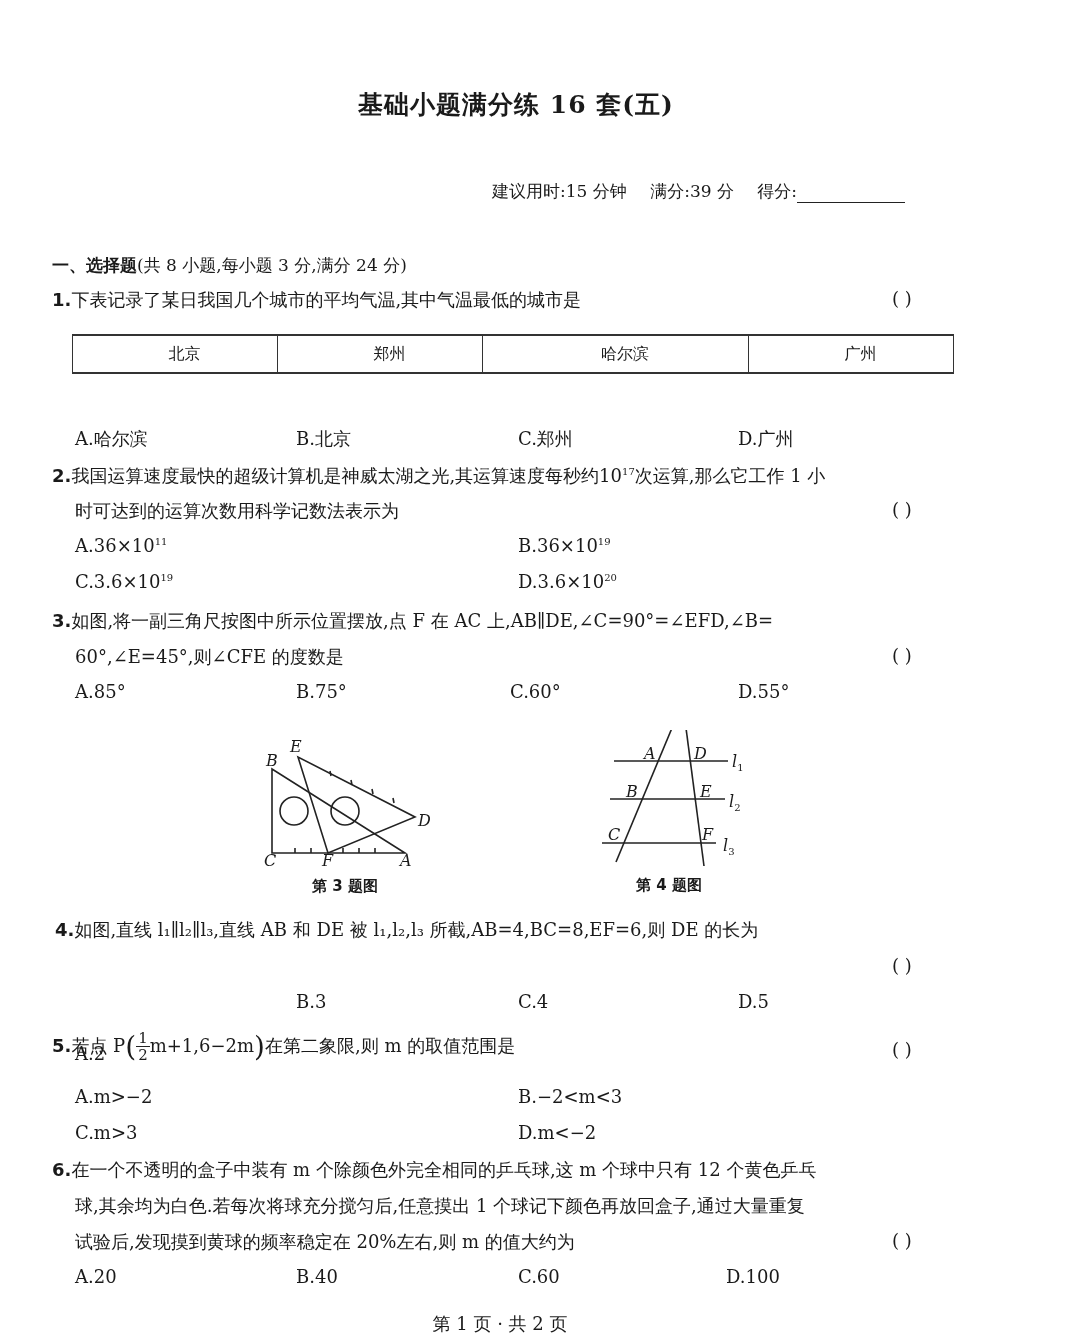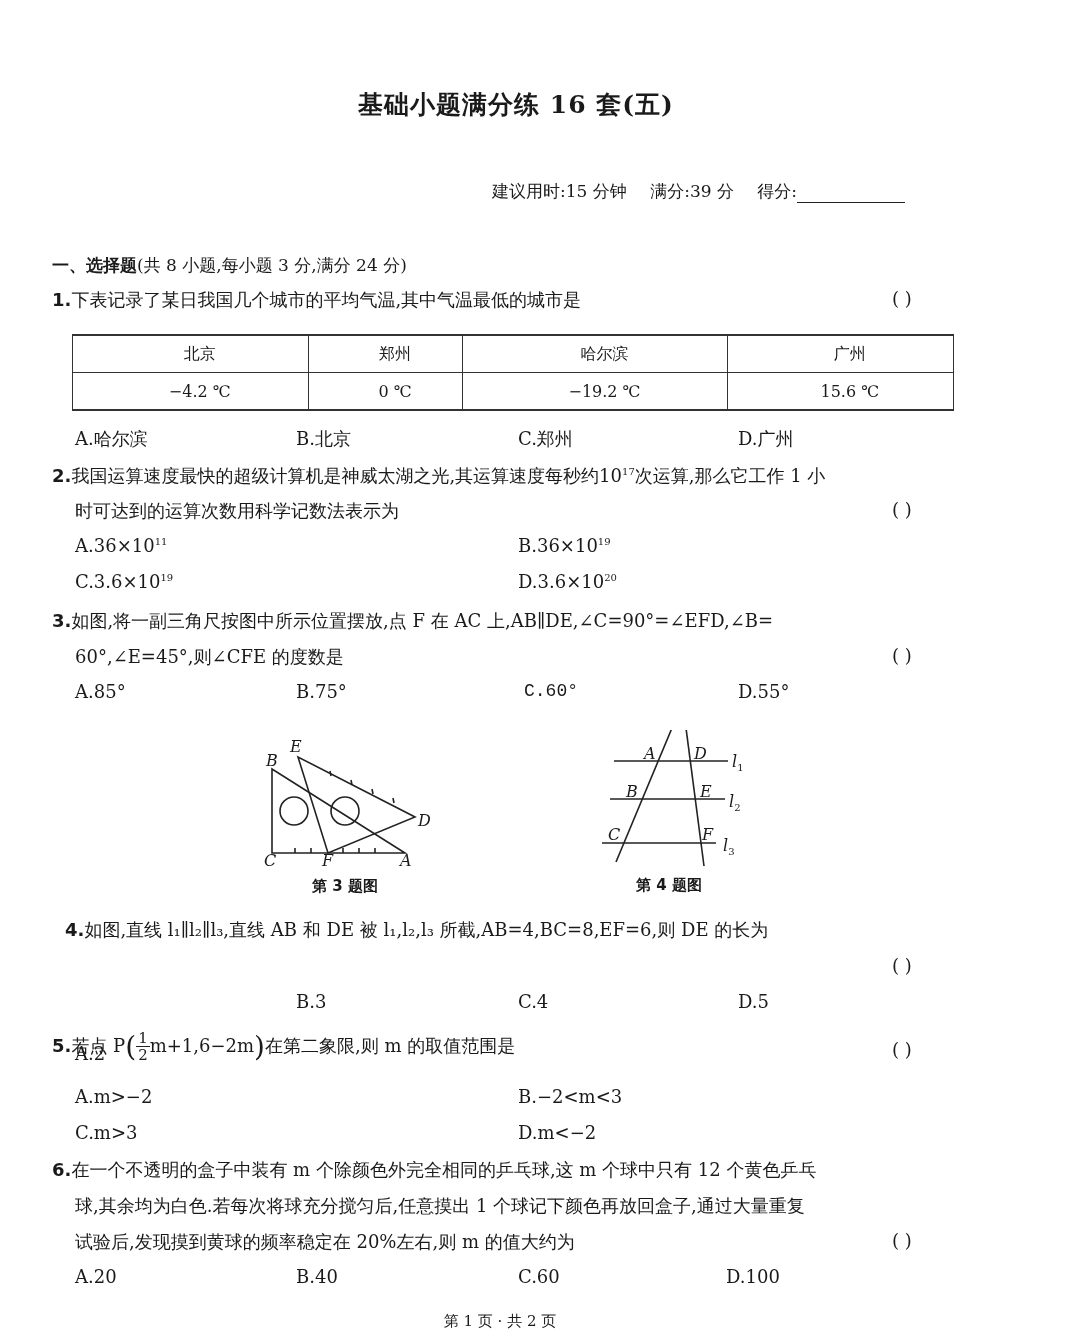--- a/index.html
+++ b/index.html
@@ -30,21 +30,21 @@
   table.temps td {
     border: 1.5px solid #333; text-align: center; height: 34px; padding-left: 20px;
   }
   table.temps tr:first-child td { border-top-width: 2px; }
   table.temps tr:last-child td { border-bottom-width: 2px; }
   .caption { font-size: 15px; font-weight: bold; font-family: "DejaVu Sans", "Liberation Sans", sans-serif; }
   .frac { display: inline-block; vertical-align: middle; text-align: center; font-size: 15px; line-height: 16px; }
   .frac .n { display: block; border-bottom: 1px solid #222; padding: 0 2px; }
   .frac .d { display: block; }
   .bigp { font-size: 28px; vertical-align: middle; font-weight: 200; }
-  .footer { left: 0; width: 1000px; text-align: center; top: 1312px; font-size: 15px; }
+  .footer { left: 0; width: 1000px; text-align: center; top: 1312px; font-size: 18px; }
 </style>
 </head>
 <body>
 
 <div class="abs title">基础小题满分练 16 套(五)</div>
 <div class="abs meta">
   <span>建议用时:15 分钟</span>
   <span>满分:39 分</span>
   <span style="margin-right:0">得分:</span><span class="score-line"></span>
 </div>
@@ -59,26 +59,20 @@
 <div class="abs paren-r" style="top:288px;">(    )</div>
 
 <table class="temps">
   <tbody>
       <tr>
     <td>北京</td>
     <td>郑州</td>
     <td>哈尔滨</td>
     <td>广州</td>
   </tr>
-  <tr>
-    <td>−4.2 ℃</td>
-    <td>0 ℃</td>
-    <td>−19.2 ℃</td>
-    <td>15.6 ℃</td>
-  </tr>
 </tbody>
   </table>
 
 <div class="opt" style="left:75px; top:427px;">A.哈尔滨</div>
 <div class="opt" style="left:296px; top:427px;">B.北京</div>
 <div class="opt" style="left:518px; top:427px;">C.郑州</div>
 <div class="opt" style="left:738px; top:427px;">D.广州</div>
 
 <div class="abs line" style="left:52px; top:464px;">
   <span class="qnum">2.</span><span>我国运算速度最快的超级计算机是神威太湖之光,其运算速度每秒约10</span><sup>17</sup><span>次运算,那么它工作 1 小</span>
@@ -92,21 +86,21 @@
 <div class="opt" style="left:518px; top:571px;"><span>D.3.6×10</span><sup>20</sup></div>
 
 <div class="abs line" style="left:52px; top:609px;">
   <span class="qnum">3.</span><span>如图,将一副三角尺按图中所示位置摆放,点 F 在 AC 上,AB∥DE,∠C=90°=∠EFD,∠B=</span>
 </div>
 <div class="abs line" style="left:75px; top:645px;">60°,∠E=45°,则∠CFE 的度数是</div>
 <div class="abs paren-r" style="top:645px;">(    )</div>
 
 <div class="opt" style="left:75px; top:681px;">A.85°</div>
 <div class="opt" style="left:296px; top:681px;">B.75°</div>
-<div class="opt" style="left:524px; top:681px;font-family:Liberation Mono, monospace;">C.60°</div>
+<div class="opt" style="left:510px; top:681px;">C.60°</div>
 <div class="opt" style="left:738px; top:681px;">D.55°</div>
 
 <div class="abs" style="left:250px; top:735px; width:200px; height:165px;">
   <svg width="200" height="135" viewBox="0 0 200 135">
     <g stroke="#222" stroke-width="1.6" fill="none">
 
       <polygon points="22,34 22,118 155,118"></polygon>
 
       <polygon points="48,22 78,118 165,82"></polygon>
 
@@ -149,21 +143,21 @@
   <span class="abs" style="left:36px; top:52px; font-style:italic; font-size:16px;">B</span>
   <span class="abs" style="left:110px; top:52px; font-style:italic; font-size:16px;">E</span>
   <span class="abs" style="left:18px; top:95px; font-style:italic; font-size:16px;">C</span>
   <span class="abs" style="left:112px; top:95px; font-style:italic; font-size:16px;">F</span>
   <span class="abs" style="left:142px; top:22px; font-style:italic; font-size:16px;"><span>l</span><sub style="font-style:normal; font-size:10px;">1</sub></span>
   <span class="abs" style="left:139px; top:62px; font-style:italic; font-size:16px;"><span>l</span><sub style="font-style:normal; font-size:10px;">2</sub></span>
   <span class="abs" style="left:133px; top:106px; font-style:italic; font-size:16px;"><span>l</span><sub style="font-style:normal; font-size:10px;">3</sub></span>
   <div class="abs caption" style="left:46px; top:146px;">第 4 题图</div>
 </div>
 
-<div class="abs line" style="left:65px; top:918px;text-align:center;">
+<div class="abs line" style="left:55px; top:918px;text-align:center;">
   <span class="qnum">4.</span><span>如图,直线 l₁∥l₂∥l₃,直线 AB 和 DE 被 l₁,l₂,l₃ 所截,AB=4,BC=8,EF=6,则 DE 的长为</span>
 </div>
 <div class="abs paren-r" style="top:955px;">(    )</div>
 
 <div class="opt" style="left:75px; top:1043px;">A.2</div>
 <div class="opt" style="left:296px; top:991px;">B.3</div>
 <div class="opt" style="left:518px; top:991px;">C.4</div>
 <div class="opt" style="left:738px; top:991px;">D.5</div>
 
 <div class="abs line" style="left:52px; top:1030px;">

